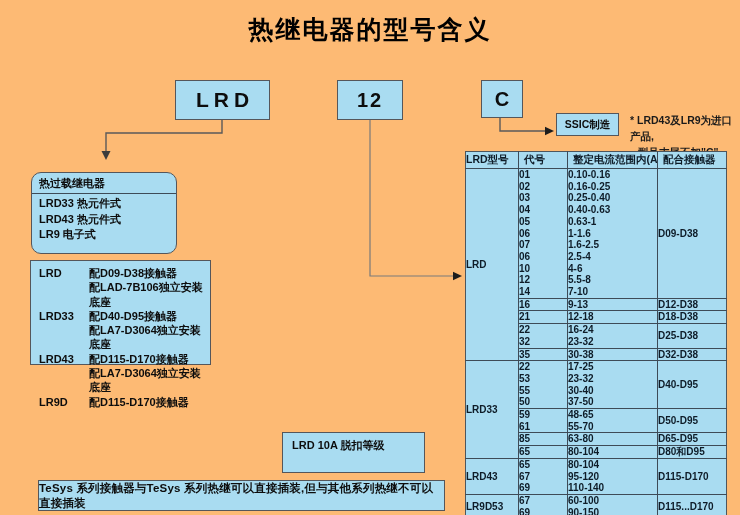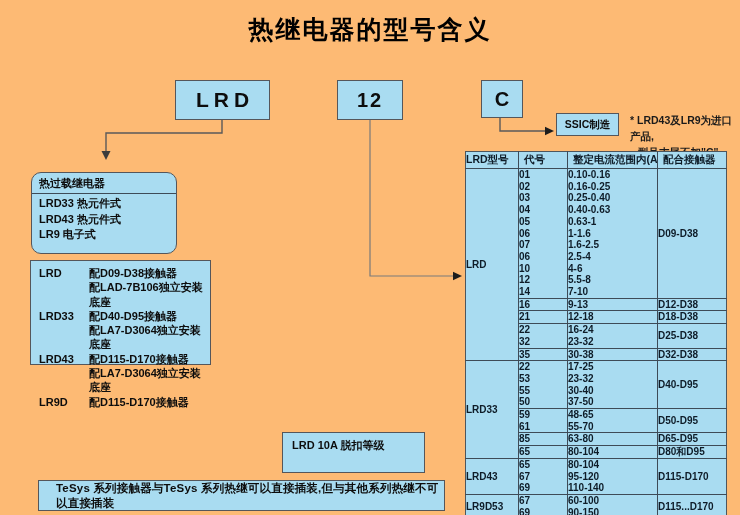--- a/index.html
+++ b/index.html
@@ -48,21 +48,21 @@
   [data-name="pairing-box"]{left:30px;top:260px;width:181px;height:105px;
     font-size:11px;font-weight:700;padding:5px 0 0 8px;}
   .pair-row{display:flex;line-height:14.3px;}
   .pair-model{width:50px;flex:none;}
   
   [data-name="trip-class-box"]{left:282px;top:432px;width:143px;height:41px;
     font-size:11px;font-weight:700;padding:5px 0 0 9px;}
   
   [data-name="tesys-note-box"]{left:38px;top:480px;width:407px;height:31px;
     display:flex;align-items:center;justify-content:center;
-    font-size:11.5px;font-weight:700;letter-spacing:0.2px;padding-left:17px;}
+    font-size:11.5px;font-weight:700;letter-spacing:0.2px;}
   
   [data-name="connector-lines"]{position:absolute;left:0;top:0;}
   
   [data-name="spec-table-wrap"]{position:absolute;left:465px;top:151px;}
   table[data-name="spec-table"]{
     border-collapse:collapse;table-layout:fixed;width:261px;
     background:#a9dcf1;border:1.5px solid #4e565c;
     font-size:10px;font-weight:700;color:#0e1c28;
   }
   table[data-name="spec-table"] th{

